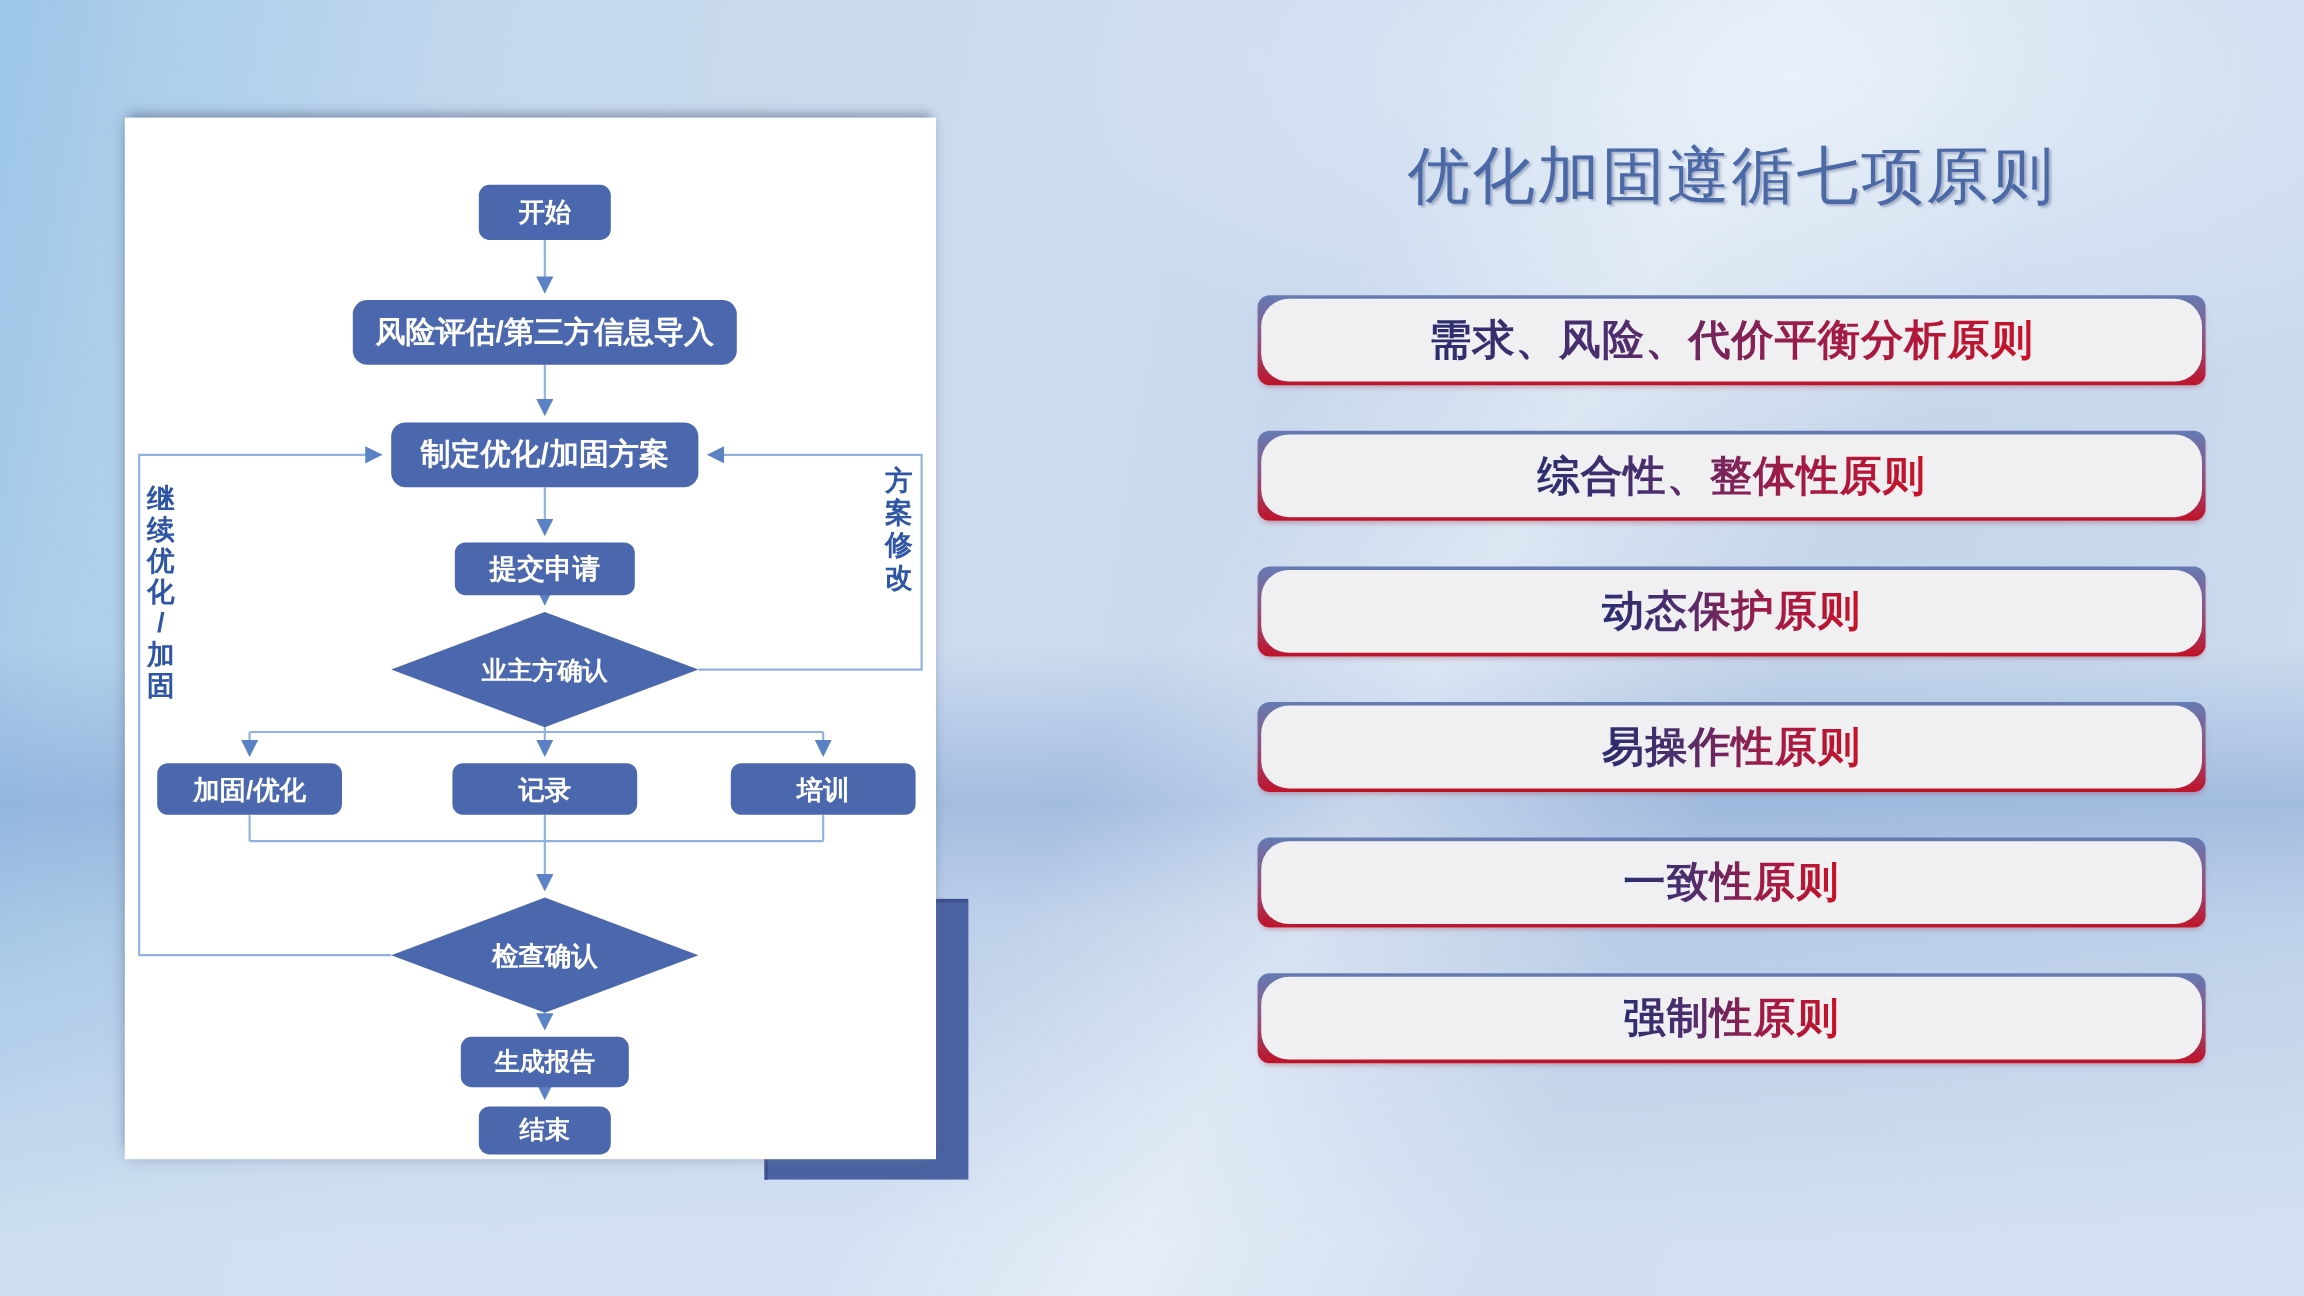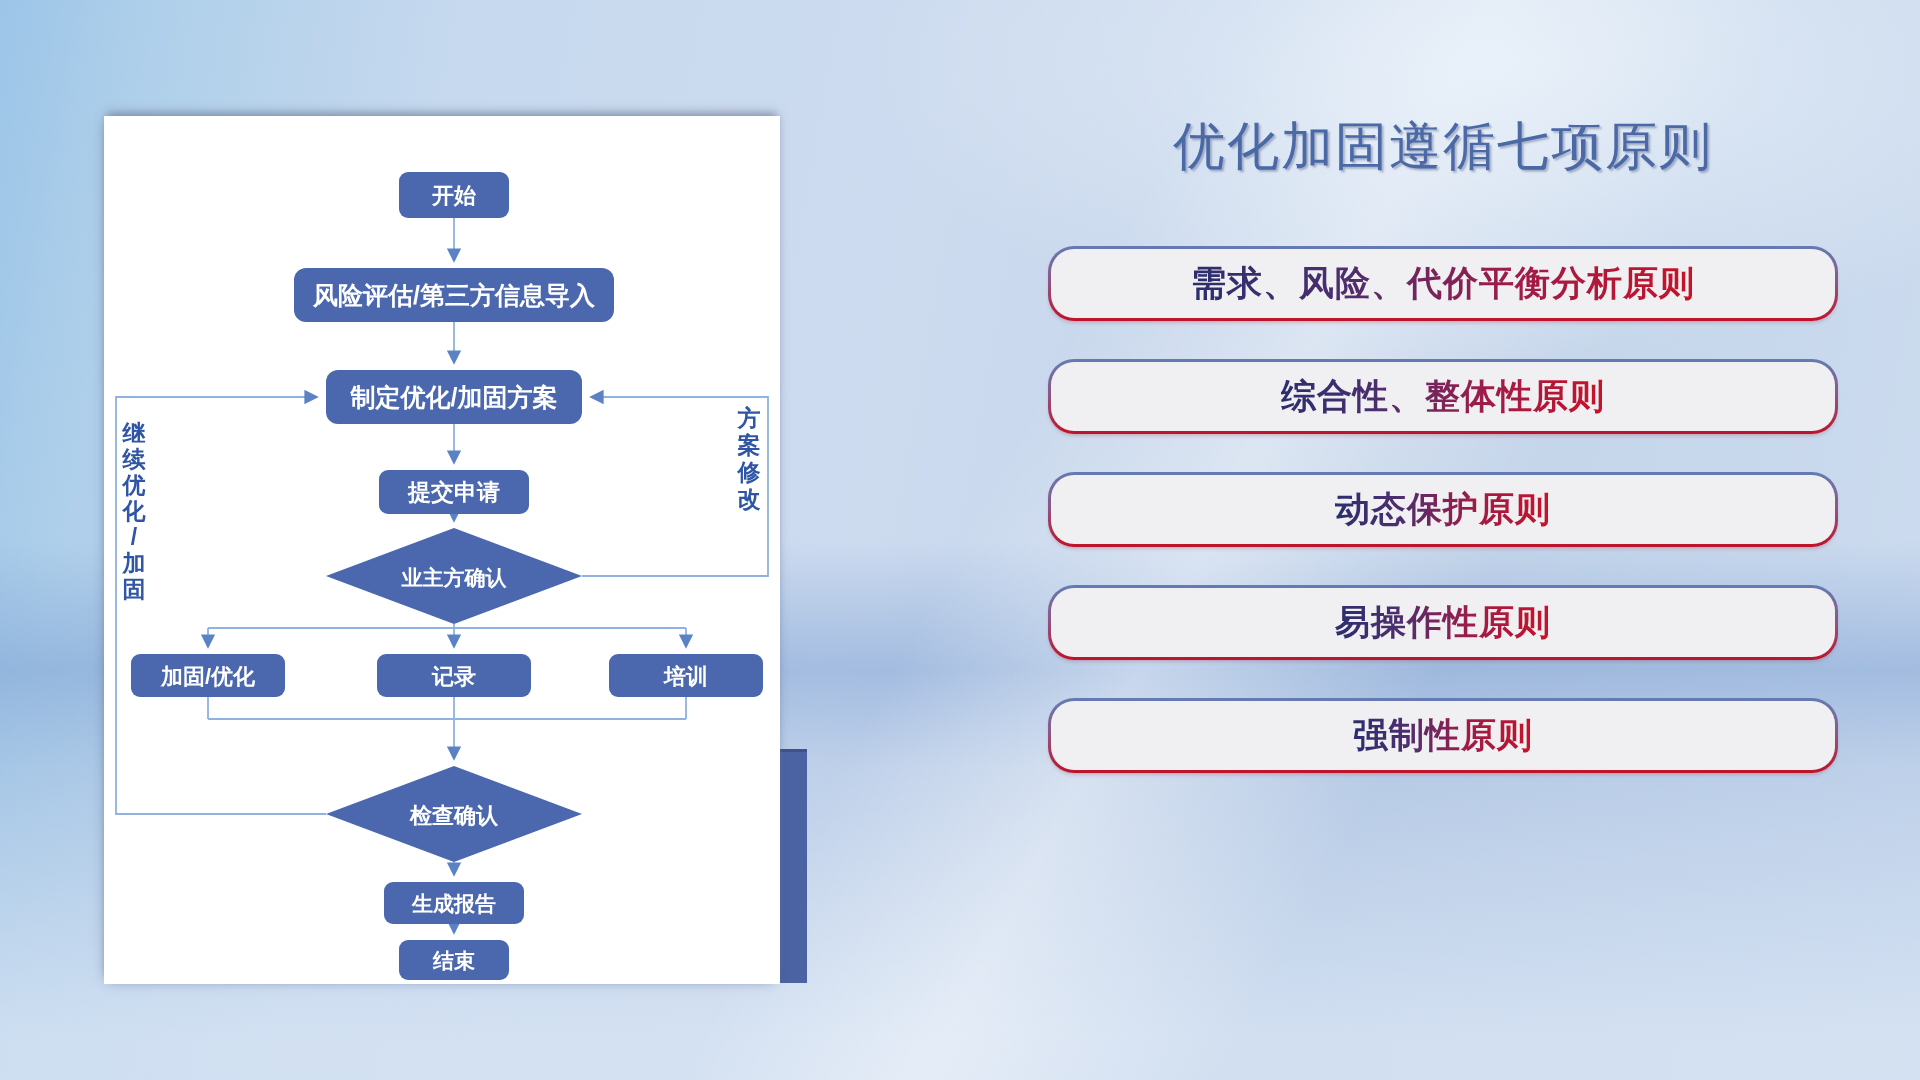--- a/index.html
+++ b/index.html
@@ -14,41 +14,41 @@
       linear-gradient(100deg, #9cc5e8 0%, #aecfea 7%, #c6d9ee 22%, #cddbef 45%, #c2d3e9 70%, #cddcef 100%);
   }
 
   
   .card-tab{
     position:absolute;left:637px;top:749px;width:170px;height:234px;
     background:#4c63a3;
     box-shadow:inset 3px 3px 0 rgba(54,68,130,0.55);
   }
   .card{
-    position:absolute;left:104px;top:116px;width:676px;height:868px;background:#ffffff;
+    position:absolute;left:104px;top:98px;width:676px;height:868px;background:#ffffff;
     box-shadow:0 -6px 9px -3px rgba(98,110,140,0.65), -5px 0 12px -7px rgba(110,125,165,0.5), 0 4px 10px -6px rgba(110,125,165,0.5);
   }
   .flow-svg{position:absolute;inset:0;width:100%;height:100%;font-family:inherit;}
   .flow-node{fill:#4b67ad;}
   .flow-line{stroke:#8fb2de;stroke-width:1.8;fill:none;}
   .flow-text{fill:#ffffff;font-weight:bold;text-anchor:middle;dominant-baseline:central;}
   .loop-label{fill:#2f55a5;font-weight:bold;text-anchor:middle;}
 
   
   .panel-title{
     position:absolute;left:1048px;top:112px;width:790px;
     text-align:center;font-size:52px;font-weight:normal;letter-spacing:2px;
     color:#4a69a6;text-shadow:2px 2px 2px rgba(56,70,115,0.35);
   }
   .principles{
     position:absolute;left:1048px;top:246px;width:790px;
     display:flex;flex-direction:column;gap:38px;
   }
   .p-box{
-    box-sizing:border-box;height:75px;border-radius:26px;padding:3px;
+    box-sizing:border-box;height:75px;border-radius:10px;padding:3px;
     background:linear-gradient(180deg,#647bb4 0%,#8d5684 48%,#c01228 100%);
     box-shadow:0 3px 4px -2px rgba(150,40,60,0.35);
   }
   .p-inner{
     height:100%;border-radius:23px;background:#f0eff1;
     display:flex;align-items:center;justify-content:center;
   }
   .p-text{
     display:inline-block;font-size:35px;font-weight:bold;letter-spacing:1px;
     background:linear-gradient(90deg,#2b2e6e 0%,#4c2e6e 30%,#9c1c4a 62%,#c81228 100%);
@@ -152,18 +152,23 @@
         <span class="p-text">动态保护原则</span>
       </div>
     </div>
     <div class="p-box">
       <div class="p-inner">
         <span class="p-text">易操作性原则</span>
       </div>
     </div>
     <div class="p-box">
       <div class="p-inner">
+        <span class="p-text">一致性原则</span>
+      </div>
+    </div>
+    <div class="p-box">
+      <div class="p-inner">
         <span class="p-text">强制性原则</span>
       </div>
     </div>
   </div>
 
 </div>
 
 </body></html>

